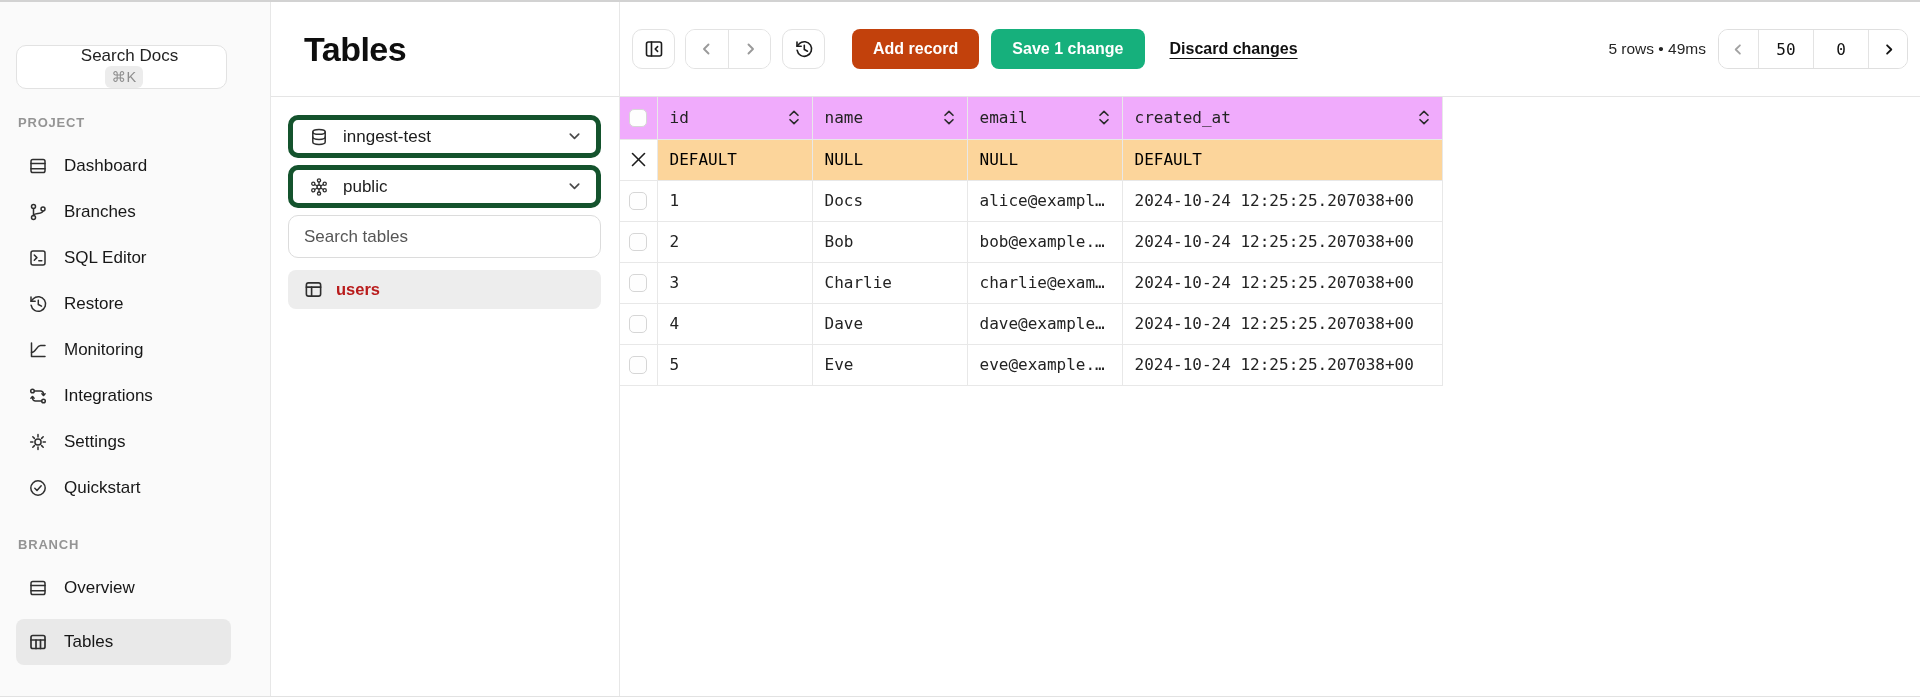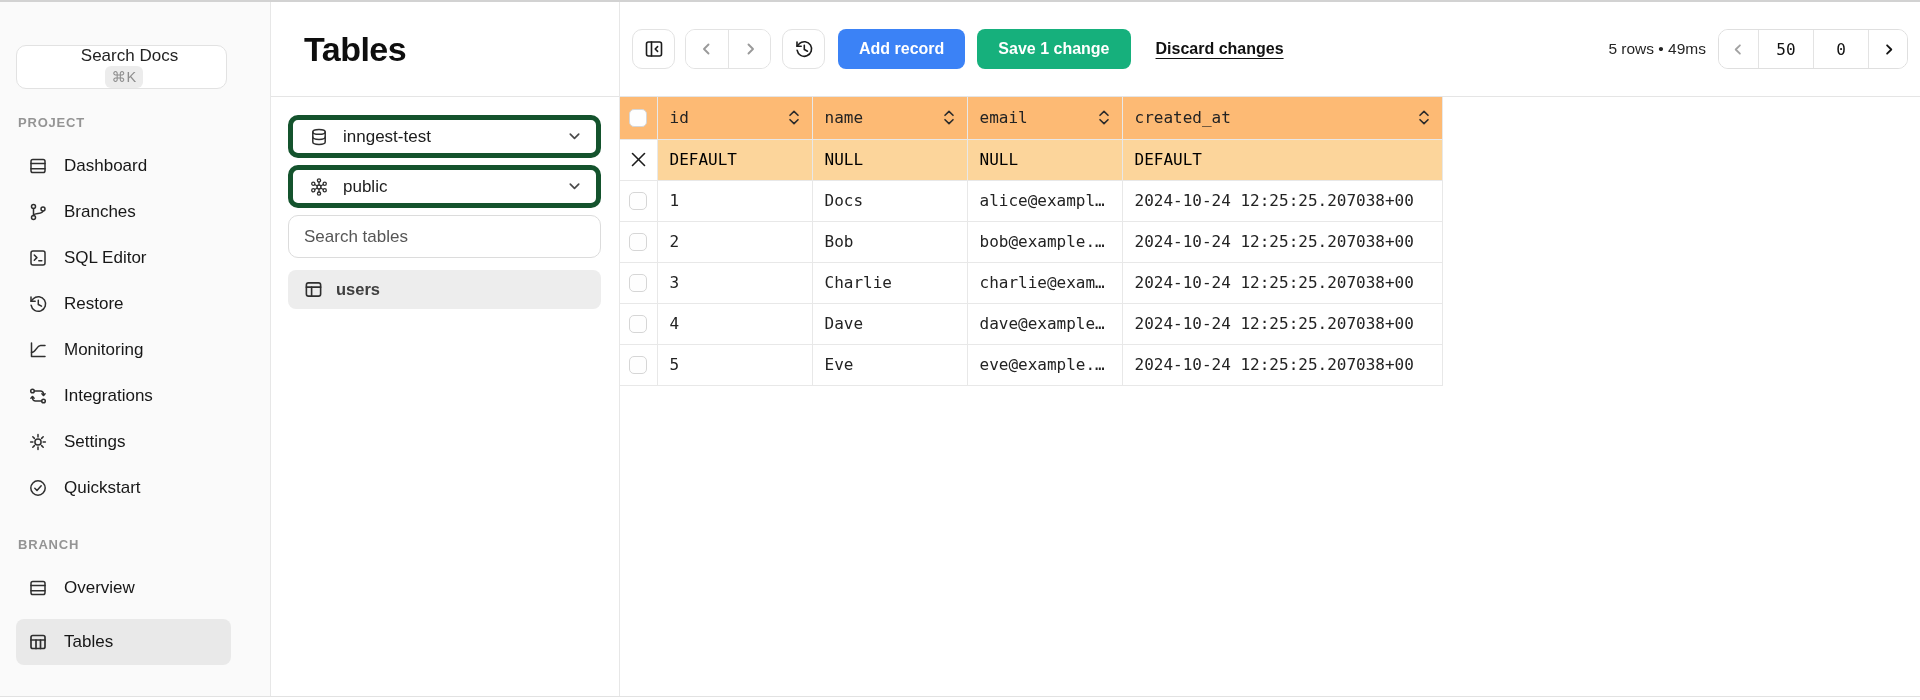--- a/index.html
+++ b/index.html
@@ -36,54 +36,54 @@
   .dropdown { height:43px; border:5px solid #14532d; border-radius:10px; background:#fff;
               display:flex; align-items:center; padding:0 14px 0 16px; margin-bottom:7px; cursor:pointer; }
   .dropdown .txt { margin-left:14px; font-size:17px; font-weight:500; color:#1c1c1c; flex:1; }
   .tbl-search { width:100%; height:43px; border:1px solid #dcdcdc; border-radius:10px;
                 padding:0 15px; font-size:17px; font-family:"Liberation Sans",sans-serif;
                 color:#333; margin-bottom:12px; outline:none; background:#fff; }
   .tbl-search::placeholder { color:#565656; opacity:1; }
   .tbl-item { height:39px; border-radius:8px; display:flex; align-items:center;
               padding:0 0 0 16px; cursor:pointer; }
   .tbl-item.active { background:#ededed; }
-  .tbl-item .txt { margin-left:13px; font-size:16.5px; font-weight:700; color:#404040; }
+  .tbl-item .txt { margin-left:13px; font-size:16.5px; font-weight:700; color:#b91c1c; }
 
   
   .main { flex:1; height:100%; background:#fff; display:flex; flex-direction:column; }
   .toolbar { height:95px; border-bottom:1px solid #e5e5e5; display:flex; align-items:center;
              padding:0 6px 0 12px; flex:none; }
   .icon-btn { width:43px; height:40px; background:#fff; border:1px solid #e3e3e3; border-radius:10px;
               display:flex; align-items:center; justify-content:center; cursor:pointer; flex:none; }
   .btn-group { display:flex; height:40px; border:1px solid #e3e3e3; border-radius:10px;
                overflow:hidden; margin:0 11px 0 10px; flex:none; }
   .btn-group .half { width:42px; display:flex; align-items:center; justify-content:center;
                      cursor:pointer; background:#fff; }
   .btn-group .half + .half { border-left:1px solid #e3e3e3; }
   .btn { height:40px; border:none; border-radius:8px; font-size:16px; font-weight:600;
          font-family:"Liberation Sans",sans-serif; padding:0 21px; cursor:pointer; flex:none; }
-  .btn-dark { background:#3b82f6; color:#fff; margin-left:13px; }
+  .btn-dark { background:#c2410c; color:#fff; margin-left:27px; }
   .btn-green { background:#16b07c; color:#fff; margin-left:12px; }
   .link-discard { margin-left:25px; font-size:16px; font-weight:600; color:#111;
                   text-decoration:underline; text-underline-offset:4px; cursor:pointer; flex:none; }
   .stats { margin-left:auto; font-size:15.5px; color:#252525; flex:none; }
   .pager { display:flex; align-items:stretch; height:40px; border:1px solid #dfdfdf;
            border-radius:10px; margin-left:12px; margin-right:6px; overflow:hidden; flex:none; }
   .pager .cell { display:flex; align-items:center; justify-content:center; background:#fff; }
   .pager .num { width:55px; font-family:"DejaVu Sans Mono",monospace; font-size:16px; color:#111;
                 border-left:1px solid #e3e3e3; cursor:pointer; }
   .pager .nav { width:39px; cursor:pointer; }
   .pager .nav.last { border-left:1px solid #e3e3e3; }
 
   
   table.grid { border-collapse:collapse; table-layout:fixed; width:822px;
                font-family:"DejaVu Sans Mono",monospace; font-size:16px; color:#232323; }
   .grid th, .grid td { border-right:1px solid #e8e8e8; border-bottom:1px solid #e8e8e8;
                        overflow:hidden; white-space:nowrap; text-overflow:ellipsis; }
-  .grid th { height:42px; font-weight:500; text-align:right; background:#fdba74; }
+  .grid th { height:42px; font-weight:500; text-align:right; background:#f0abfc; }
   .grid td { height:41px; padding:0 12px; }
   .grid td.ctl { padding:0; text-align:center; }
   .th-inner { display:flex; align-items:center; justify-content:space-between; padding:0 12px; }
   .checkbox { width:18px; height:18px; border:1.5px solid #d6d6d6; border-radius:5px;
               background:#fefefe; margin:0 auto; cursor:pointer; }
   .sort { flex:none; cursor:pointer; }
   tr.pending td.val { background:#fcd59b; color:#000000; }
   .xbtn { width:100%; height:100%; display:flex; align-items:center; justify-content:center;
           cursor:pointer; background:#fff; border:none; }
 </style>

